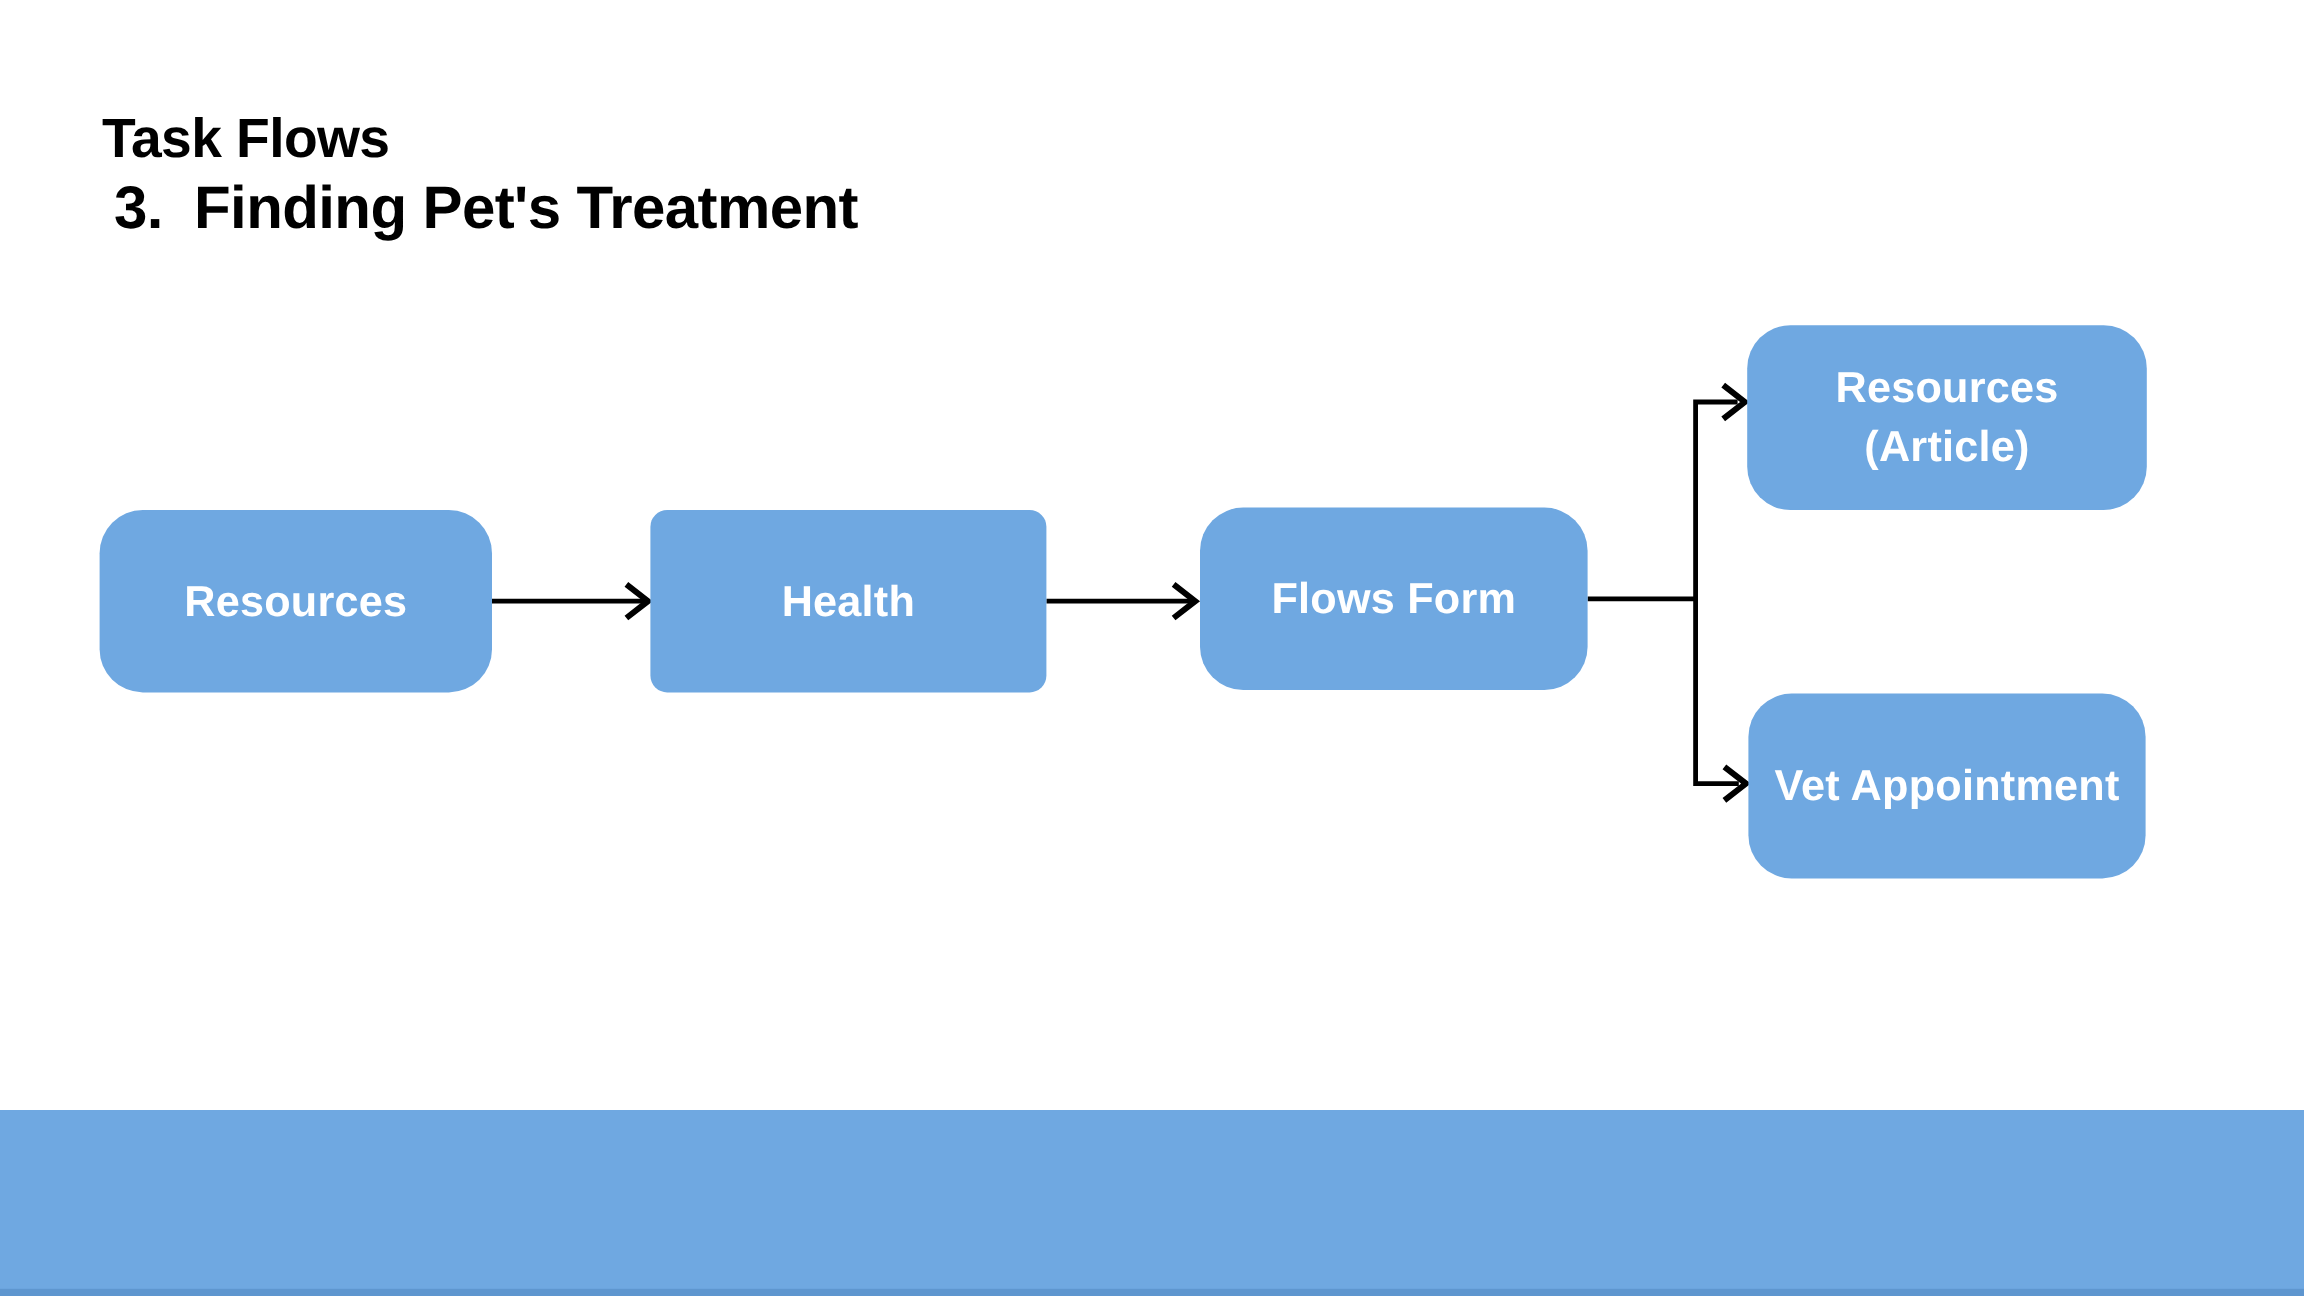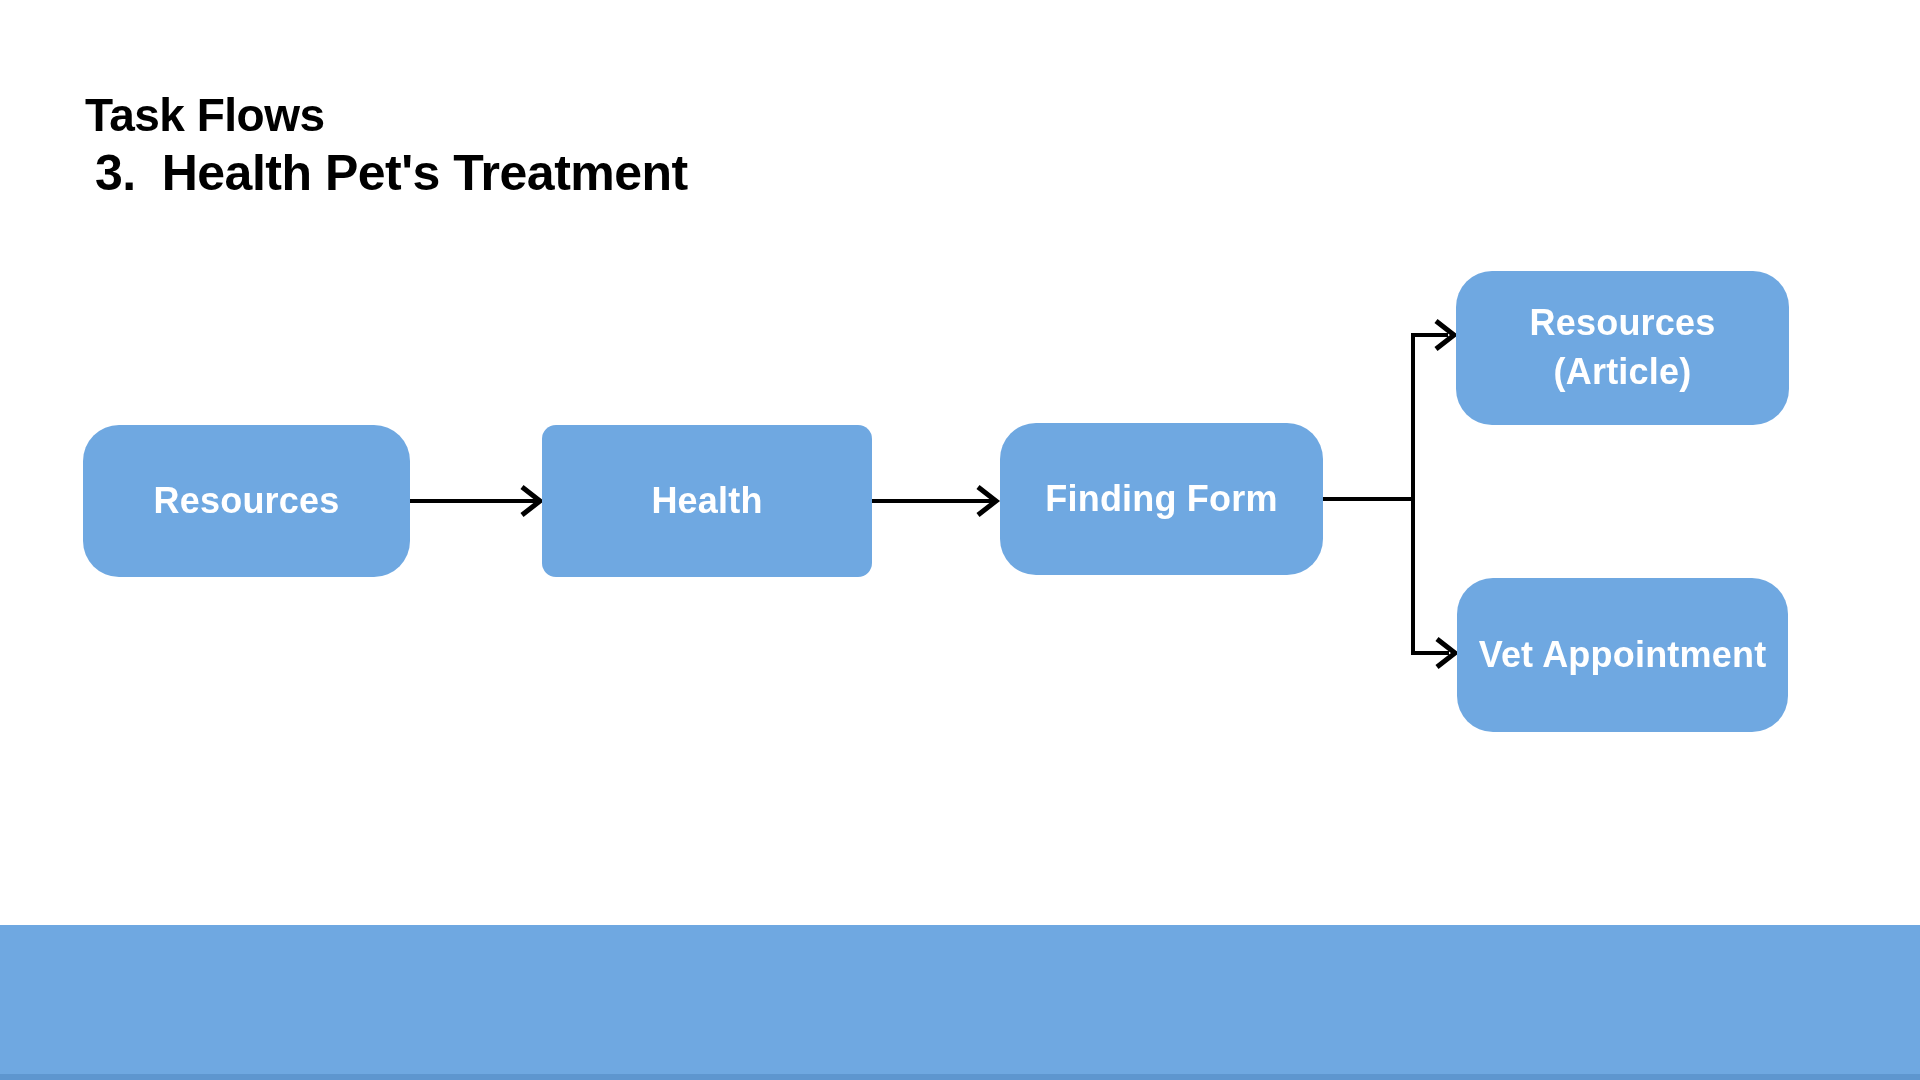--- a/index.html
+++ b/index.html
@@ -98,21 +98,21 @@
 </style>
 </head>
 <body>
 
 <div class="stage">
 
   <div class="page-title">Task Flows</div>
 
   <div class="page-subtitle">
     <span>3.</span>
-    <span>Health Pet's Treatment</span>
+    <span>Finding Pet's Treatment</span>
   </div>
 
   <svg class="connector-layer" viewBox="0 0 1920 1080" xmlns="http://www.w3.org/2000/svg">
 
     <g>
       <path class="edge-line" d="M 410 501 L 538 501"></path>
       <path class="arrowhead" d="M 522 487 L 540 501 L 522 515"></path>
     </g>
 
     <g>
@@ -130,21 +130,21 @@
 
   <div class="node" id="node-dashboard">
     <span>Resources</span>
   </div>
 
   <div class="node" id="node-health">
     <span>Health</span>
   </div>
 
   <div class="node" id="node-health-form">
-    <span>Finding Form</span>
+    <span>Flows Form</span>
   </div>
 
   <div class="node" id="node-vet">
     <span>Vet Appointment</span>
   </div>
 
   <div class="node" id="node-resources">
     <span>Resources</span>
     <span>(Article)</span>
   </div>

